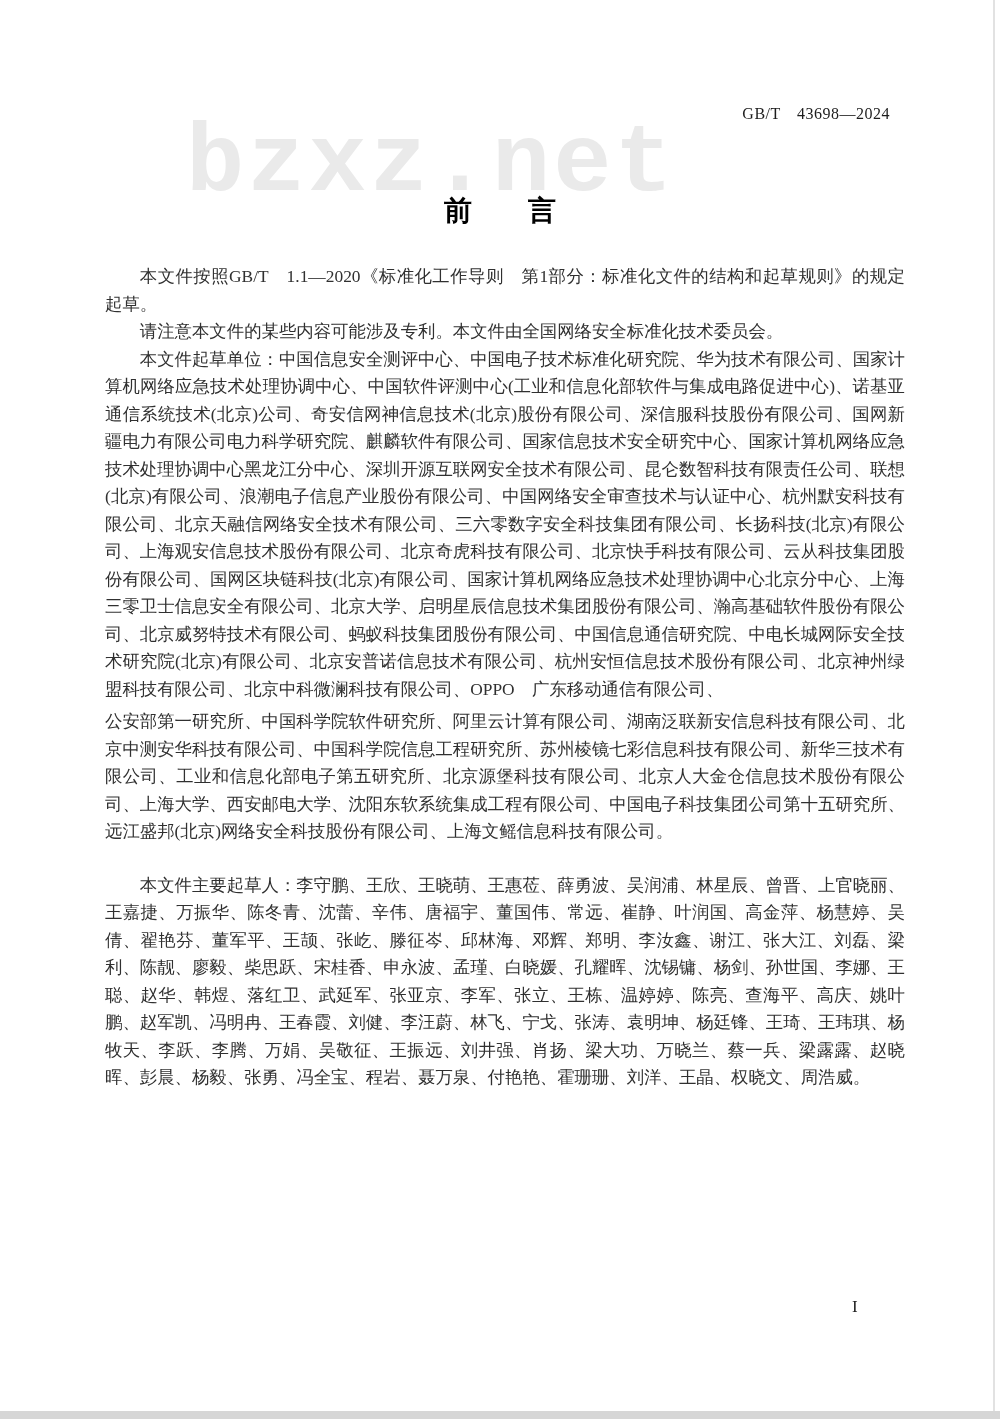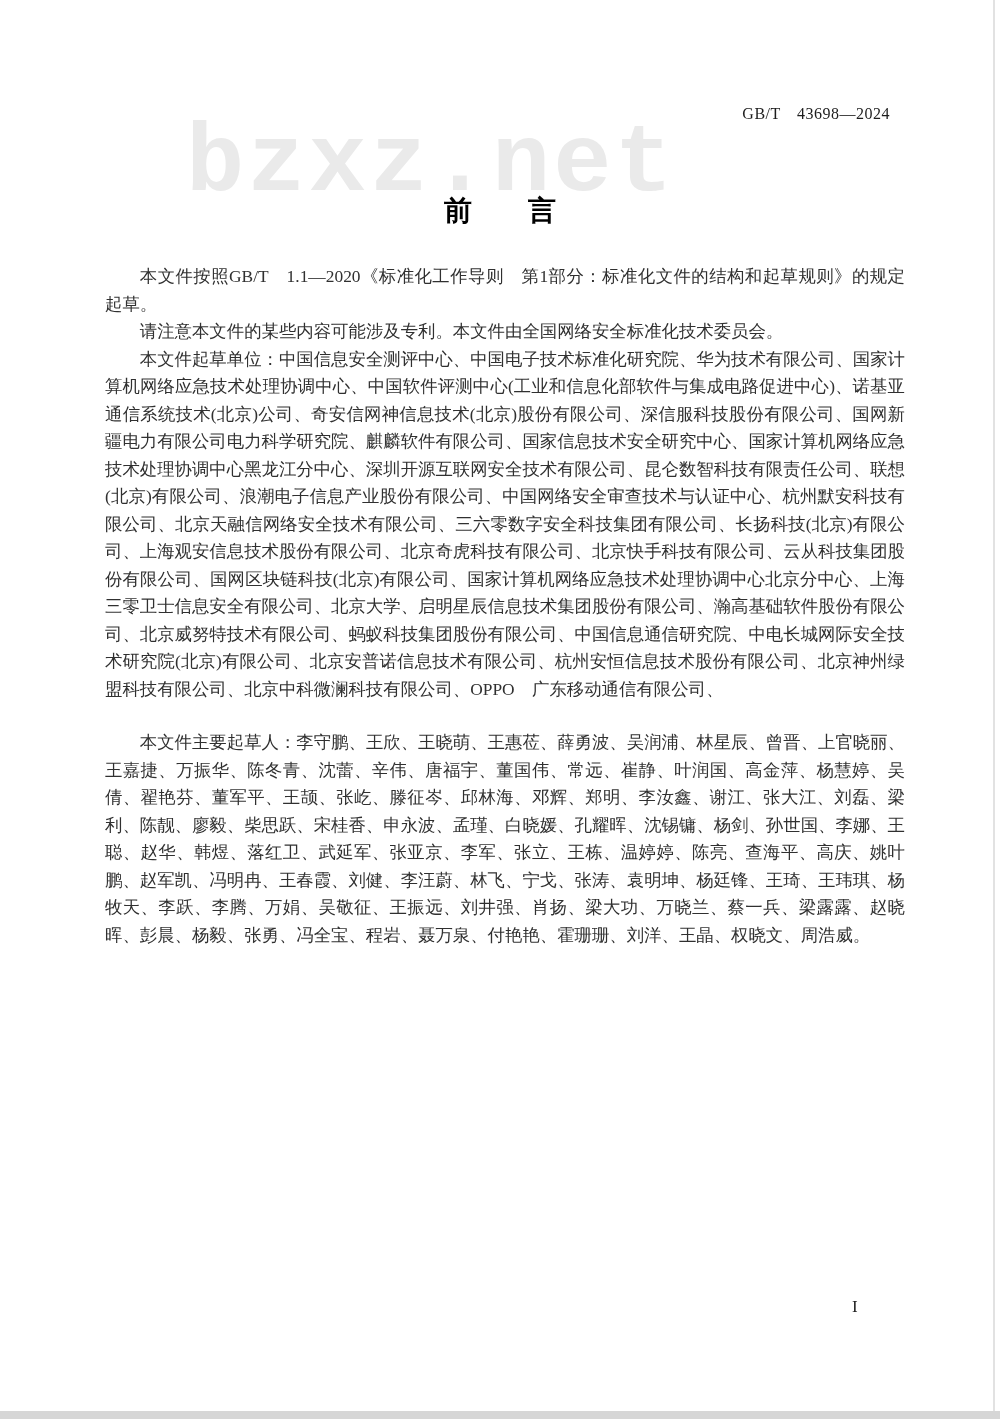--- a/index.html
+++ b/index.html
@@ -106,20 +106,21 @@
   <div class="header-code">GB/T　43698—2024</div>
 
   <div class="watermark">bzxz.net</div>
 
   <h1 class="title">前　　言</h1>
 
   <div class="body-text">
     <p class="para">本文件按照GB/T　1.1—2020《标准化工作导则　第1部分：标准化文件的结构和起草规则》的规定起草。</p>
     <p class="para">请注意本文件的某些内容可能涉及专利。本文件由全国网络安全标准化技术委员会。</p>
     <p class="para">本文件起草单位：中国信息安全测评中心、中国电子技术标准化研究院、华为技术有限公司、国家计算机网络应急技术处理协调中心、中国软件评测中心(工业和信息化部软件与集成电路促进中心)、诺基亚通信系统技术(北京)公司、奇安信网神信息技术(北京)股份有限公司、深信服科技股份有限公司、国网新疆电力有限公司电力科学研究院、麒麟软件有限公司、国家信息技术安全研究中心、国家计算机网络应急技术处理协调中心黑龙江分中心、深圳开源互联网安全技术有限公司、昆仑数智科技有限责任公司、联想(北京)有限公司、浪潮电子信息产业股份有限公司、中国网络安全审查技术与认证中心、杭州默安科技有限公司、北京天融信网络安全技术有限公司、三六零数字安全科技集团有限公司、长扬科技(北京)有限公司、上海观安信息技术股份有限公司、北京奇虎科技有限公司、北京快手科技有限公司、云从科技集团股份有限公司、国网区块链科技(北京)有限公司、国家计算机网络应急技术处理协调中心北京分中心、上海三零卫士信息安全有限公司、北京大学、启明星辰信息技术集团股份有限公司、瀚高基础软件股份有限公司、北京威努特技术有限公司、蚂蚁科技集团股份有限公司、中国信息通信研究院、中电长城网际安全技术研究院(北京)有限公司、北京安普诺信息技术有限公司、杭州安恒信息技术股份有限公司、北京神州绿盟科技有限公司、北京中科微澜科技有限公司、OPPO　广东移动通信有限公司、</p>
+    <p class="para no-indent gap-sm">公安部第一研究所、中国科学院软件研究所、阿里云计算有限公司、湖南泛联新安信息科技有限公司、北京中测安华科技有限公司、中国科学院信息工程研究所、苏州棱镜七彩信息科技有限公司、新华三技术有限公司、工业和信息化部电子第五研究所、北京源堡科技有限公司、北京人大金仓信息技术股份有限公司、上海大学、西安邮电大学、沈阳东软系统集成工程有限公司、中国电子科技集团公司第十五研究所、远江盛邦(北京)网络安全科技股份有限公司、上海文鳐信息科技有限公司。</p>
     <p class="para gap-md">本文件主要起草人：李守鹏、王欣、王晓萌、王惠莅、薛勇波、吴润浦、林星辰、曾晋、上官晓丽、王嘉捷、万振华、陈冬青、沈蕾、辛伟、唐福宇、董国伟、常远、崔静、叶润国、高金萍、杨慧婷、吴倩、翟艳芬、董军平、王颉、张屹、滕征岑、邱林海、邓辉、郑明、李汝鑫、谢江、张大江、刘磊、梁利、陈靓、廖毅、柴思跃、宋桂香、申永波、孟瑾、白晓媛、孔耀晖、沈锡镛、杨剑、孙世国、李娜、王聪、赵华、韩煜、落红卫、武延军、张亚京、李军、张立、王栋、温婷婷、陈亮、查海平、高庆、姚叶鹏、赵军凯、冯明冉、王春霞、刘健、李汪蔚、林飞、宁戈、张涛、袁明坤、杨廷锋、王琦、王玮琪、杨牧天、李跃、李腾、万娟、吴敬征、王振远、刘井强、肖扬、梁大功、万晓兰、蔡一兵、梁露露、赵晓晖、彭晨、杨毅、张勇、冯全宝、程岩、聂万泉、付艳艳、霍珊珊、刘洋、王晶、权晓文、周浩威。</p>
   </div>
 
   <div class="page-number">I</div>
 
   <div class="scan-line-right"></div>
   <div class="scan-edge-bottom"></div>
 
 </div>
 

